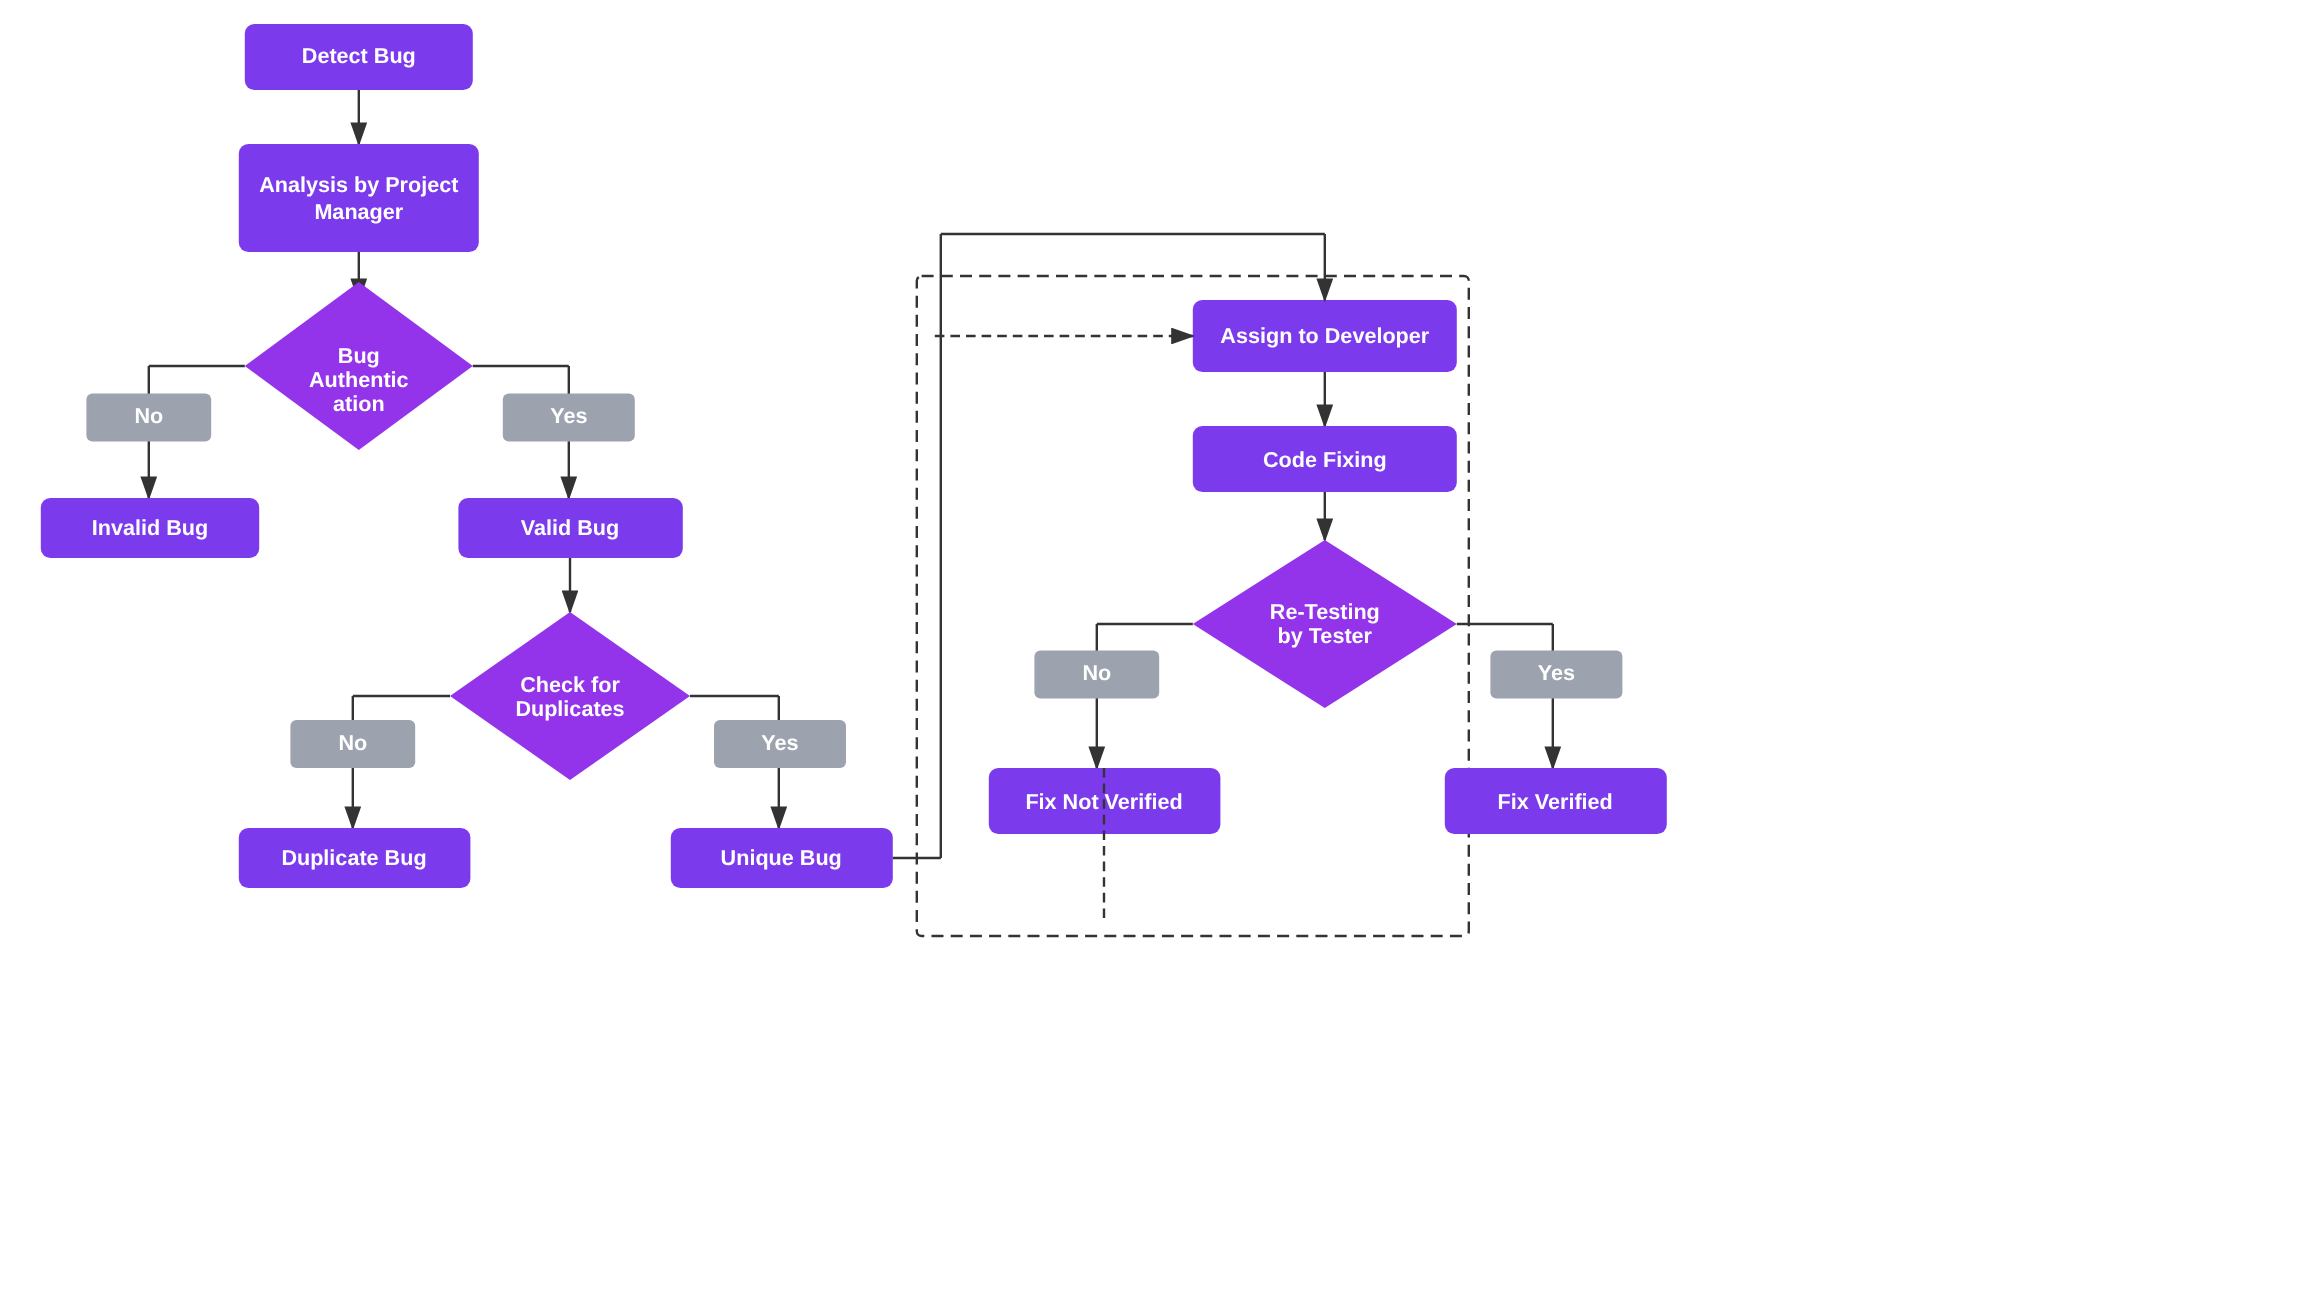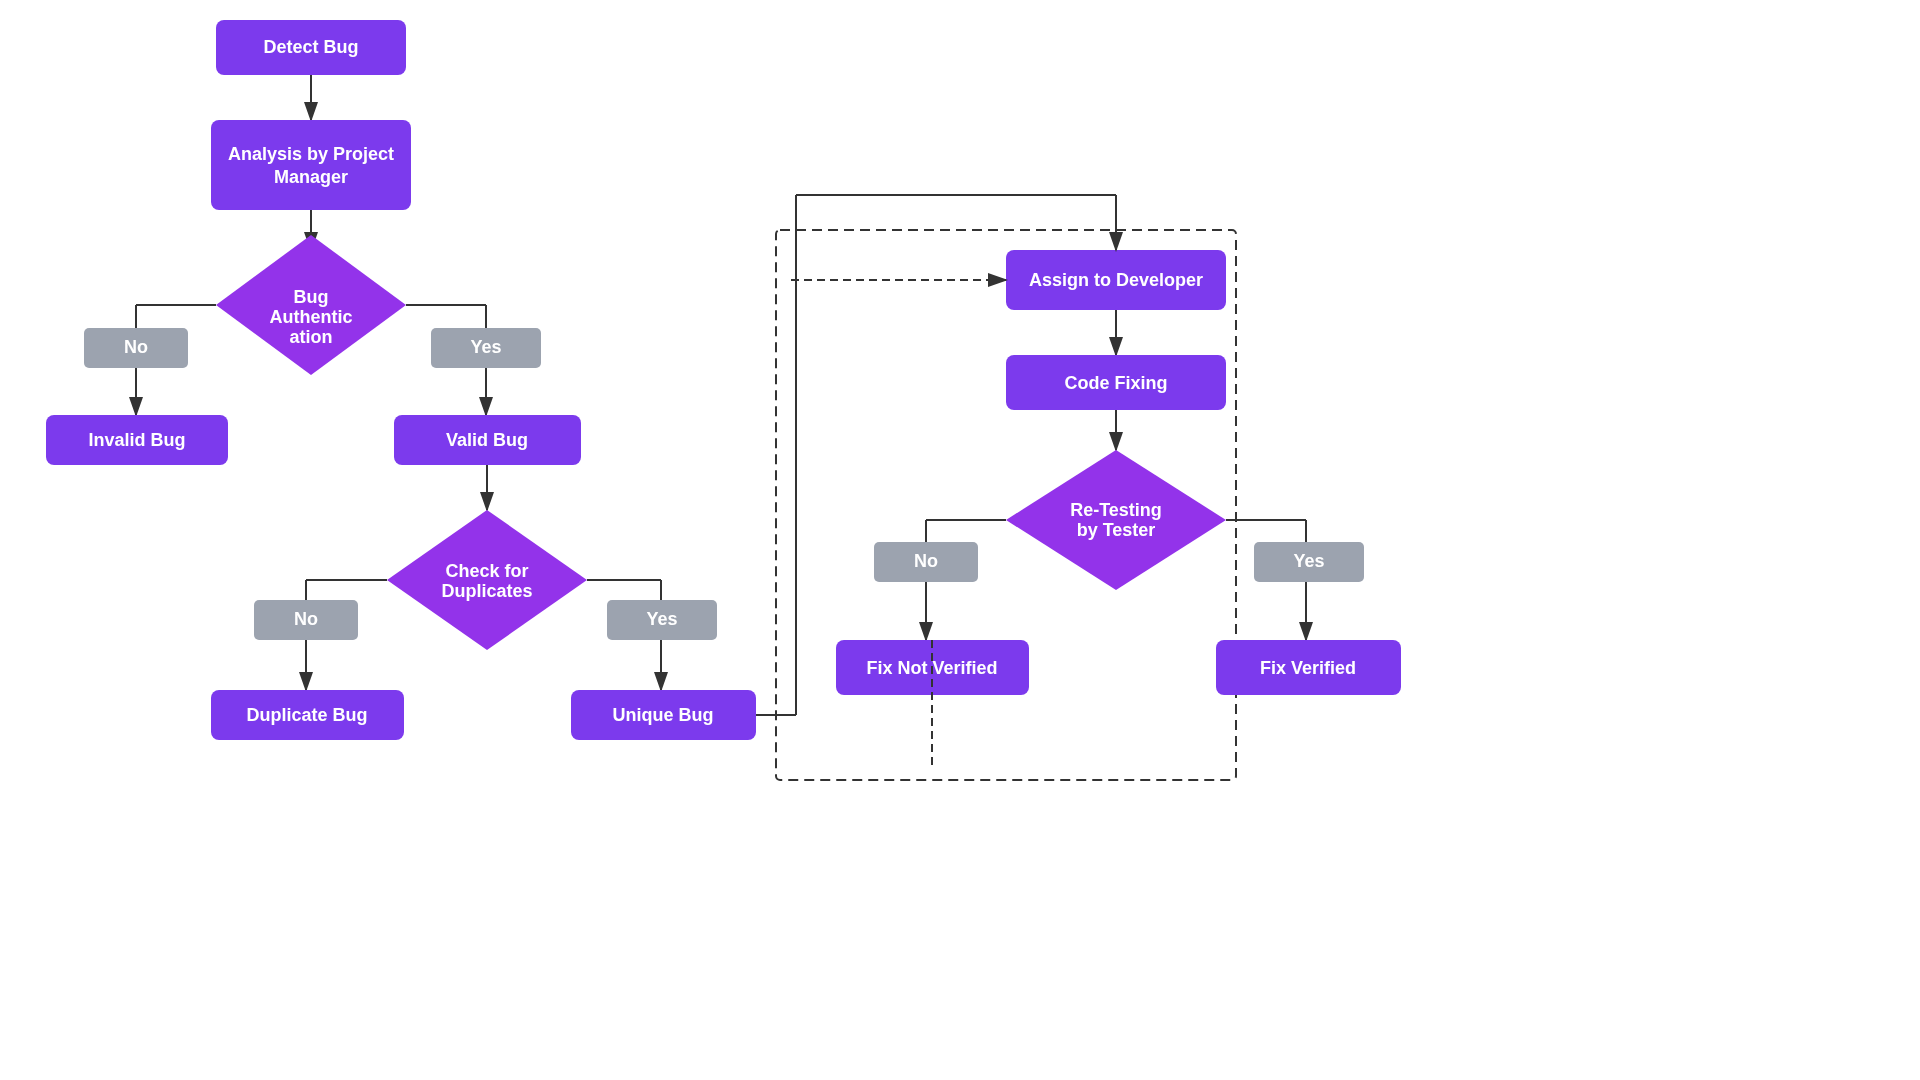--- a/index.html
+++ b/index.html
@@ -8,21 +8,21 @@
       font-family: Arial, sans-serif;
       width: 1920px;
       height: 1080px;
       overflow: hidden;
       position: relative;
     }
 
     .flowchart-container {
       position: absolute;
       top: 0;
-      left: 16px;
+      left: 4px;
       width: 1846px;
       height: 1080px;
     }
 
     svg {
       position: absolute;
       top: 0;
       left: 0;
       width: 1920px;
       height: 1080px;

